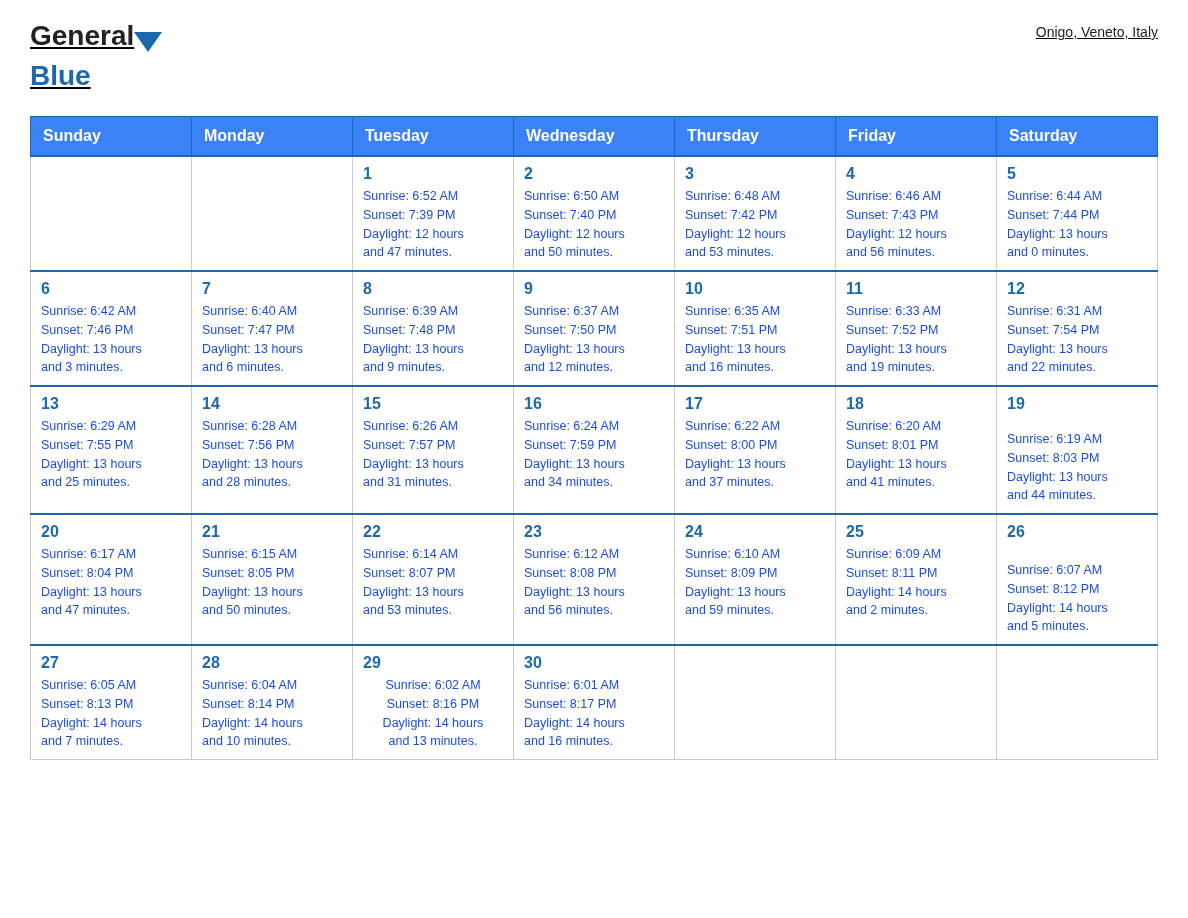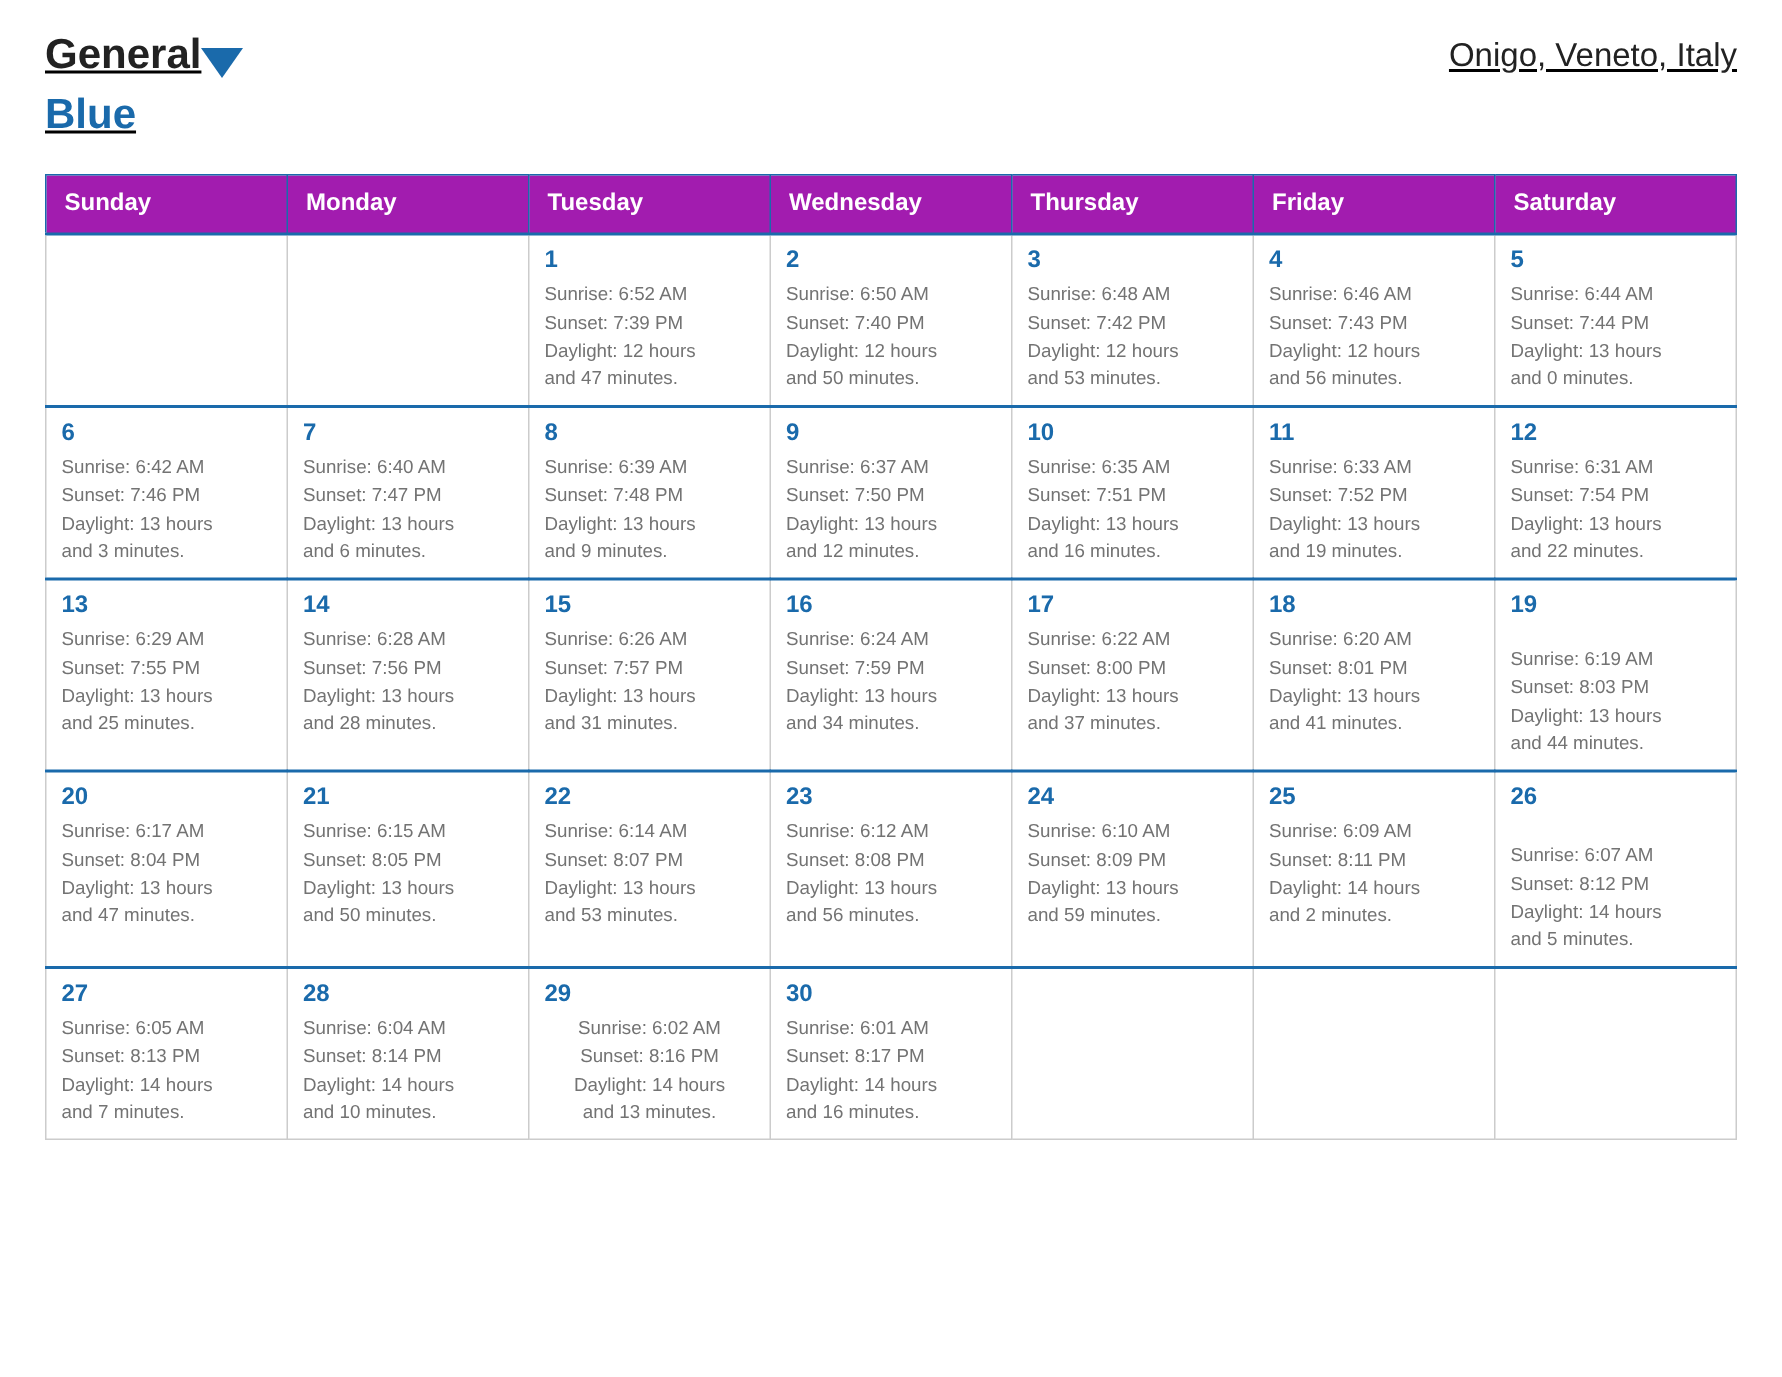--- a/index.html
+++ b/index.html
@@ -52,30 +52,30 @@
     .title-block {
       text-align: right;
     }
     .title-block h1 {
       font-size: 52px;
       font-weight: bold;
       color: #222;
       line-height: 1.1;
     }
     .title-block .subtitle {
-      font-size: 22px;
+      font-size: 14px;
       color: #222;
       margin-top: 4px;
     }
     .calendar-table {
       width: 100%;
       border-collapse: collapse;
     }
     .calendar-table thead tr th {
-      background-color: #a21caf;
+      background-color: #3b82f6;
       color: #fff;
       font-size: 16px;
       font-weight: bold;
       padding: 10px 12px;
       text-align: left;
       border: 1px solid #1a6aab;
     }
     .calendar-table tbody tr td {
       border: 1px solid #ccc;
       vertical-align: top;
@@ -88,21 +88,21 @@
     }
     .calendar-table tbody tr td .day-num {
       font-size: 16px;
       font-weight: bold;
       color: #1a6aab;
       margin-bottom: 4px;
       display: block;
     }
     .calendar-table tbody tr td .day-info {
       font-size: 12.5px;
-      color: #737373;
+      color: #1d4ed8;
       line-height: 1.5;
     }
     .calendar-table tbody tr td.empty {
       background: #fff;
     }
     .calendar-table tbody tr {
       border-top: 2px solid #1a6aab;
     }
   </style>
 </head>

